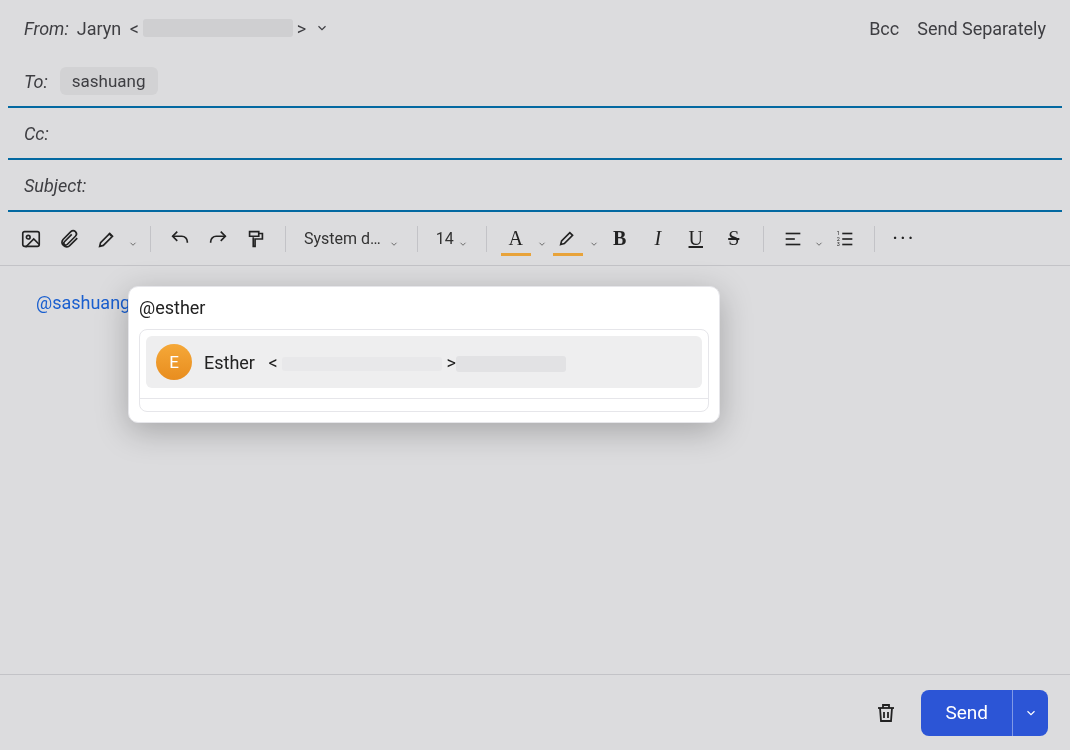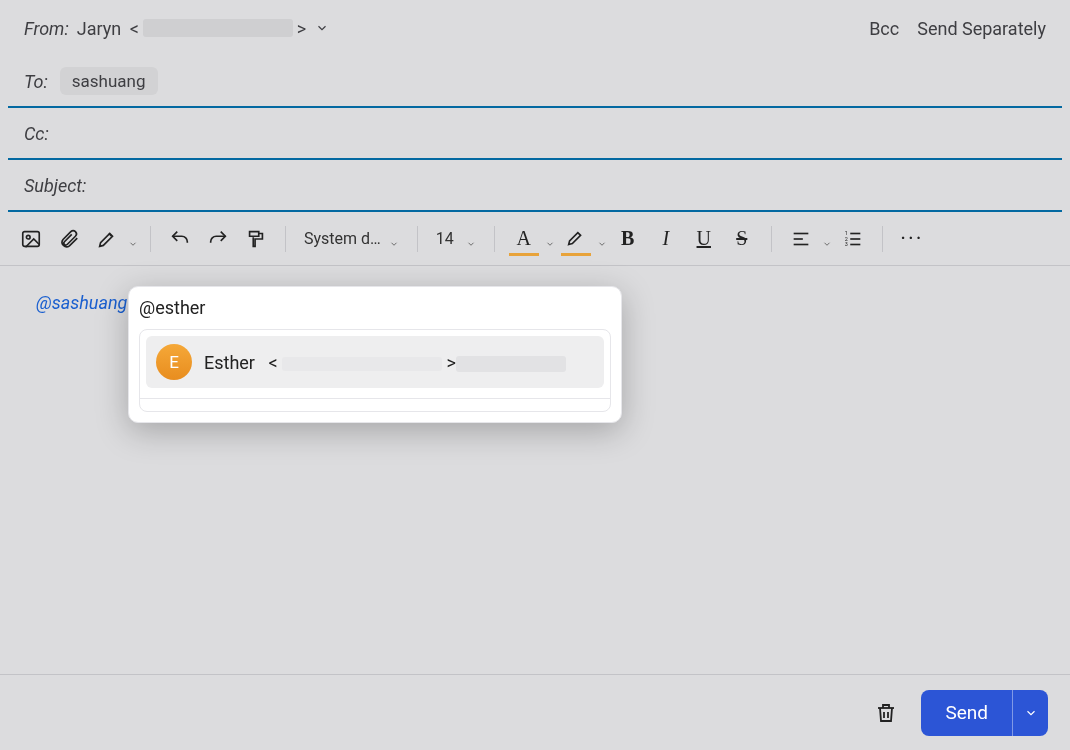--- a/index.html
+++ b/index.html
@@ -66,41 +66,41 @@
     min-width:34px; height:34px;
     border-radius:4px; cursor:default;
     color:#222;
   }
   .tb-btn svg { width:22px; height:22px; stroke:#222; stroke-width:1.8; fill:none; }
   .tb-group { display:flex; align-items:center; gap:2px; }
   .tb-divider { width:1px; height:26px; background:#c3c3c7; margin:0 8px; }
   .tb-dropdown-chev { width:10px; height:10px; margin-left:2px; }
   .tb-dropdown-chev svg { width:10px; height:10px; stroke:#555; stroke-width:2; fill:none; }
   .tb-font-select { display:flex; align-items:center; gap:6px; font-size:16px; color:#333; padding:0 6px; }
-  .tb-size-select { display:flex; align-items:center; gap:10px; font-size:16px; color:#333; padding:0 6px; }
+  .tb-size-select { display:flex; align-items:center; gap:2px; font-size:16px; color:#333; padding:0 6px; }
   .font-color-swatch { position:relative; }
   .font-color-swatch .under { position:absolute; bottom:0; left:2px; right:2px; height:3px; background:#e8a33a; }
   .letter-bold { font-weight:700; font-size:20px; font-family:Georgia, serif; }
   .letter-italic { font-style:italic; font-size:20px; font-family:Georgia, serif; }
   .letter-u { text-decoration:underline; font-size:20px; font-family:Georgia, serif; }
   .letter-s { text-decoration:line-through; font-size:20px; font-family:Georgia, serif; }
   .tb-more { font-size:22px; letter-spacing:2px; }
 
   
   .editor-area {
     flex:1; background:#dcdcde; position:relative;
     padding:26px 36px;
   }
   .mention-text { font-size:18px; }
-  .mention-link { color:#1a5fcf;font-style:italic; }
+  .mention-link { color:#1a5fcf; }
 
   
   .mention-popup {
     position:absolute; top:286px; left:128px;
-    width:494px;
+    width:592px;
     background:#fff; border-radius:10px;
     box-shadow:0 8px 32px rgba(0,0,0,.25);
     padding:12px 10px 10px;
     z-index:10;
     border:1px solid #e6e6ea;
   }
   .popup-typed {
     position:absolute; top:10px; left:10px;
     font-size:18px; color:#222;
   }

